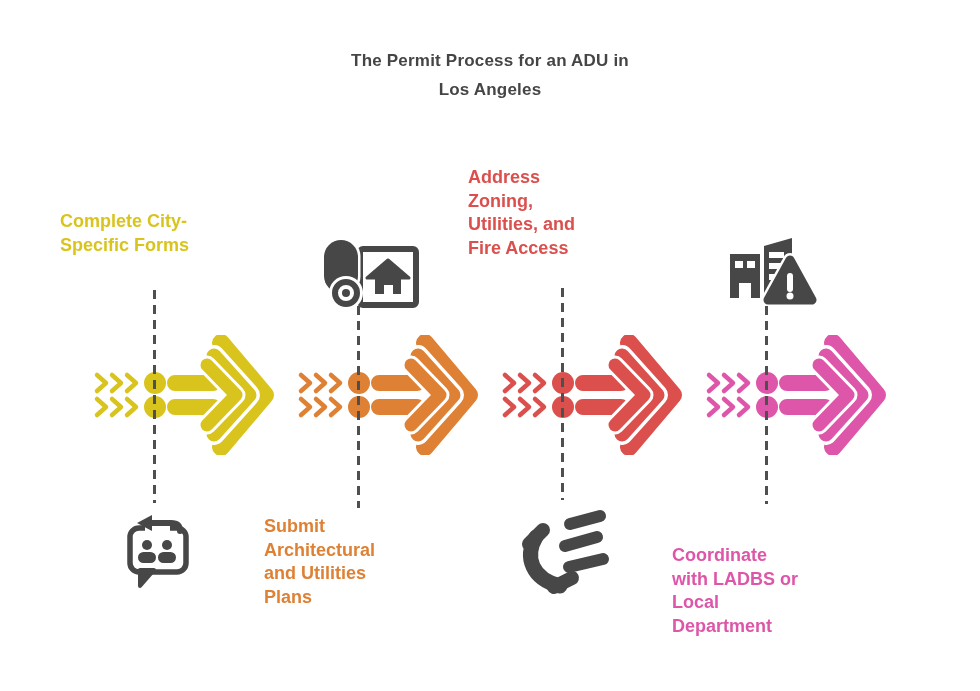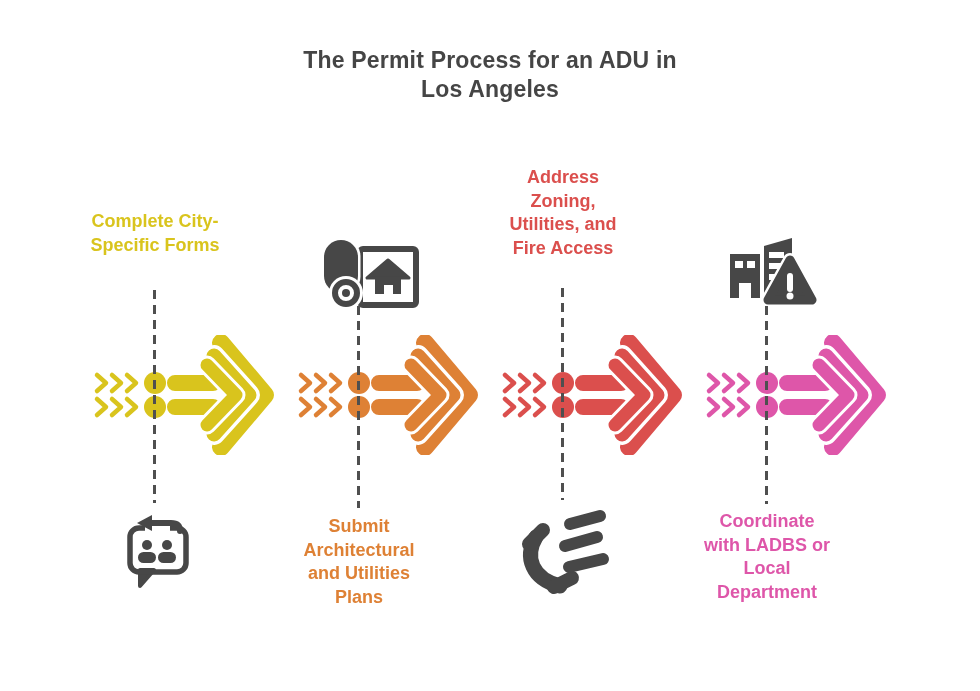--- a/index.html
+++ b/index.html
@@ -2,25 +2,25 @@
 <html><head>
 <meta charset="utf-8">
 <style>
   html,body{margin:0;padding:0;background:#fff;}
   .canvas{
     position:relative;width:980px;height:691px;background:var(--bg,#fff);
     font-family:"Liberation Sans","DejaVu Sans",sans-serif;overflow:hidden;
   }
   .title{
     position:absolute;left:0;right:0;top:46px;text-align:center;
-    font-size:23px;line-height:29px;font-weight:bold;color:var(--title-color,#454545);
+    font-size:17px;line-height:29px;font-weight:bold;color:var(--title-color,#454545);
     white-space:pre-line;letter-spacing:.2px;
   }
   .step-label{
-    position:absolute;width:190px;text-align:center;font-weight:bold;
+    position:absolute;width:190px;font-weight:bold;
     font-size:18px;line-height:23.5px;white-space:pre-line;color:currentColor;
   }
   .arrow-svg{position:absolute;display:block;}
   .dash{
     position:absolute;width:3px;z-index:5;
     background:repeating-linear-gradient(to bottom,var(--dash-color,#4f4f4f) 0,var(--dash-color,#4f4f4f) 9px,transparent 9px,transparent 15px);
   }
   .icon{position:absolute;color:var(--icon-color,#474747);z-index:3;}
   svg{display:block;}
 </style>
@@ -131,19 +131,19 @@
       <rect x="47" y="44" width="15" height="6" fill="#fff"></rect>
       <path d="M68,30 L90,70 H46 Z" fill="#fff" stroke="#fff" stroke-width="14" stroke-linejoin="round"></path>
       <path d="M68,30 L90,70 H46 Z" fill="currentColor" stroke="currentColor" stroke-width="9" stroke-linejoin="round"></path>
       <line x1="68" y1="46" x2="68" y2="59" stroke="#fff" stroke-width="6" stroke-linecap="round"></line>
       <circle cx="68" cy="66" r="3.5" fill="#fff"></circle>
     </svg>
     <div class="dash" style="left:765px;top:306px;height:198px"></div>
     <svg class="arrow-svg" style="left:697px;top:335px" width="200" height="120" viewBox="0 0 200 120">
         <use href="#arrow-motif"></use>
       </svg>
-    <div class="step-label" style="left:672px;top:510px">Coordinate
+    <div class="step-label" style="left:672px;top:544px">Coordinate
 with LADBS or
 Local
 Department</div>
   </div>
 
 </div>
 
 </body></html>

